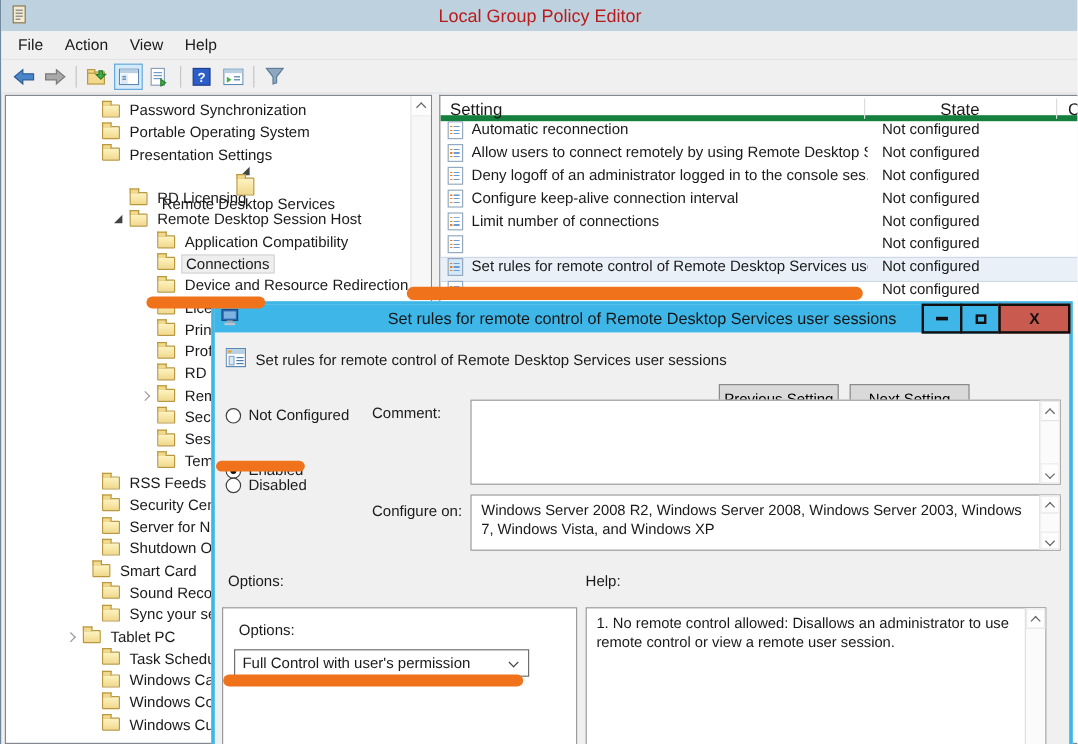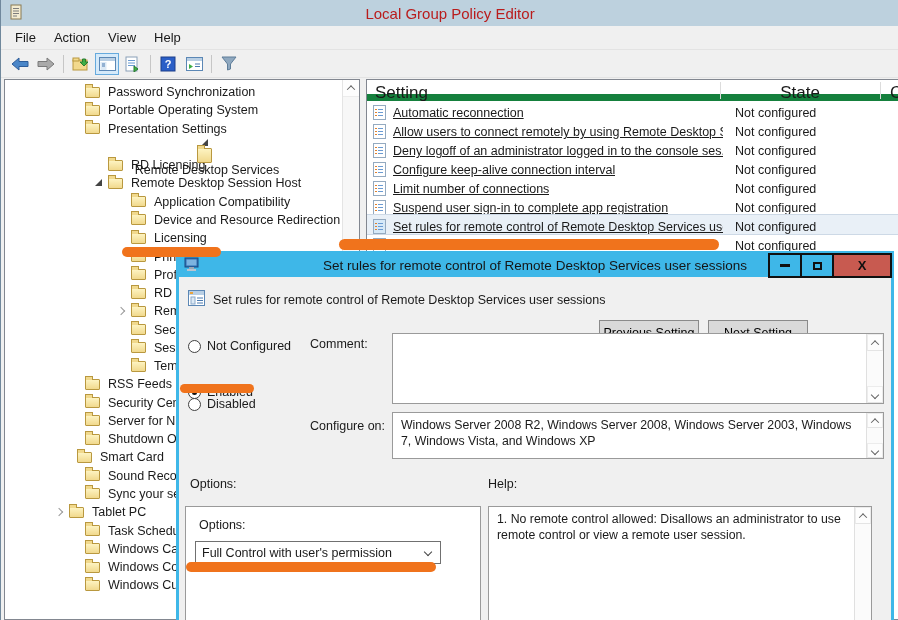--- a/index.html
+++ b/index.html
@@ -40,26 +40,26 @@
   .tree-scroll { position:absolute; right:0; top:0; bottom:0; width:17px; background:#f7f7f7;
                  border-left:1px solid #e4e4e4; }
   .scroll-btn { width:100%; height:17px; background:#fdfdfd; border-bottom:1px solid #ececec;
                 display:flex; align-items:center; justify-content:center; }
   .chev { width:6px; height:6px; border-right:1.5px solid #636363; border-bottom:1.5px solid #636363; }
   .chev.up { transform:rotate(-135deg) translate(-1px,-1px); }
   .chev.down { transform:rotate(45deg); }
 
   .list-pane { position:absolute; left:365px; top:79px; width:533px; height:541px; background:#fff;
                border:1px solid #828790; border-right:none; overflow:hidden; }
-  .list-head { position:relative; height:21px; border-bottom:7px solid #15803d; font-size:17px;padding-left:24px; }
+  .list-head { position:relative; height:21px; border-bottom:5px solid #15803d; font-size:14px;padding-left:24px; }
   .list-head .h1 { position:absolute; left:8px; top:3px; }
   .list-head .h2 { position:absolute; left:353px; top:3px; width:160px; text-align:center; }
   .list-head .h3 { position:absolute; left:523px; top:3px; white-space:nowrap; }
   .list-head .vsep { position:absolute; top:2px; width:1px; height:17px; background:#dcdcdc; }
-  .lrow { position:relative; height:19px; display:flex; align-items:flex-end;text-decoration:underline; }
+  .lrow { position:relative; height:19px; display:flex; align-items:flex-start; }
   .lrow.sel { background:#e9f0f7; outline:1px solid #cdd9e6; }
   .doc-ico { position:relative; width:13px; height:15px; background:#fff; border:1px solid #94aac0;
              margin:0 7px 0 6px; flex:0 0 13px; }
   .doc-ico .lines { position:absolute; left:4px; right:2px; top:3px; bottom:2px;
                     background:repeating-linear-gradient(180deg,#6b9bd2 0 1px,transparent 1px 3px); }
   .doc-ico .dots { position:absolute; left:1px; top:3px; width:2px; bottom:2px;
                    background:repeating-linear-gradient(180deg,#e0812f 0 1px,transparent 1px 3px); }
   .lrow.sel .doc-ico { background:#d6e9f8; }
   .lrow .setting { white-space:nowrap; overflow:hidden; max-width:330px; }
   .lrow .state { position:absolute; left:368px; white-space:nowrap; }
@@ -221,20 +221,25 @@
         <div class="trow" style="padding-left: 89px;">
       <span class="exp e"></span>
       <span class="folder"></span>
       <span class="lbl">Remote Desktop Session Host</span>
     </div>
         <div class="trow" style="padding-left: 112px;">
       <span class="exp"></span>
       <span class="folder"></span>
       <span class="lbl">Application Compatibility</span>
     </div>
+        <div class="trow sel" style="padding-left: 112px;">
+      <span class="exp"></span>
+      <span class="folder"></span>
+      <span class="lbl">Connections</span>
+    </div>
         <div class="trow" style="padding-left: 112px;">
       <span class="exp"></span>
       <span class="folder"></span>
       <span class="lbl">Device and Resource Redirection</span>
     </div>
         <div class="trow" style="padding-left: 112px;">
       <span class="exp"></span>
       <span class="folder"></span>
       <span class="lbl">Licensing</span>
     </div>
@@ -388,21 +393,20 @@
             <span class="lines"></span>
           </span>
       <span class="setting">Limit number of connections</span>
       <span class="state">Not configured</span>
     </div>
         <div class="lrow">
       <span class="doc-ico">
             <span class="dots"></span>
             <span class="lines"></span>
           </span>
-      <span class="setting">Suspend user sign-in to complete app registration</span>
       <span class="state">Not configured</span>
     </div>
         <div class="lrow sel">
       <span class="doc-ico">
             <span class="dots"></span>
             <span class="lines"></span>
           </span>
       <span class="setting">Set rules for remote control of Remote Desktop Services use...</span>
       <span class="state">Not configured</span>
     </div>

